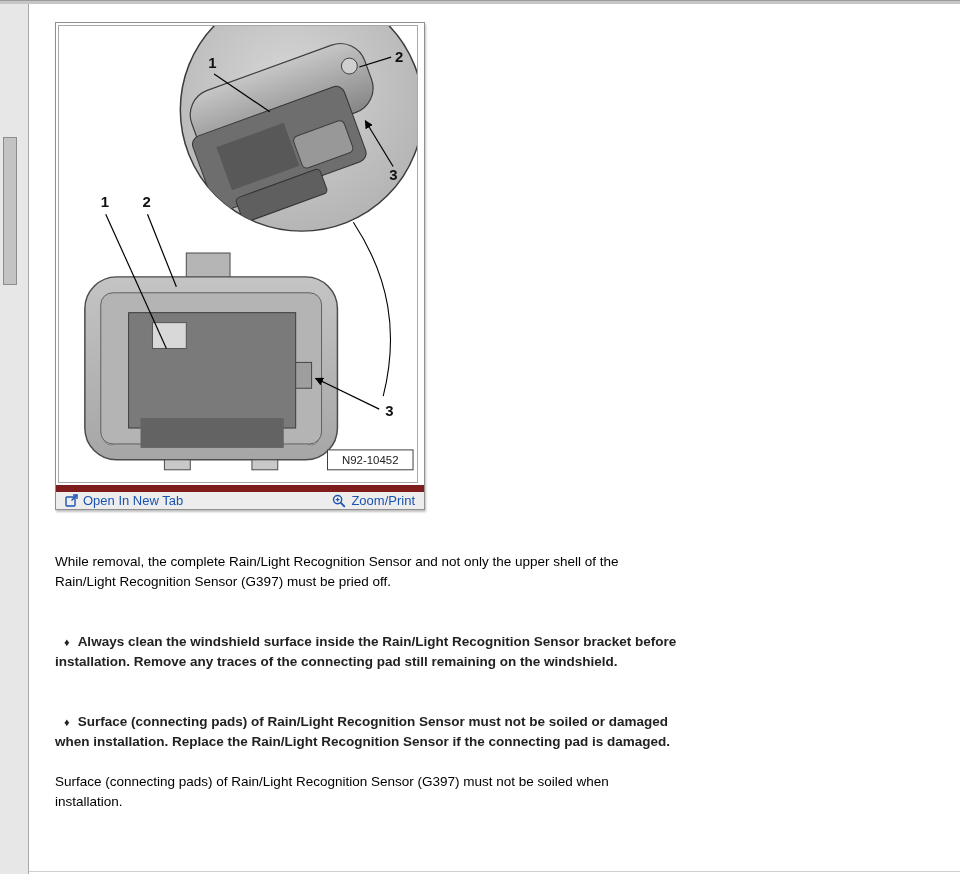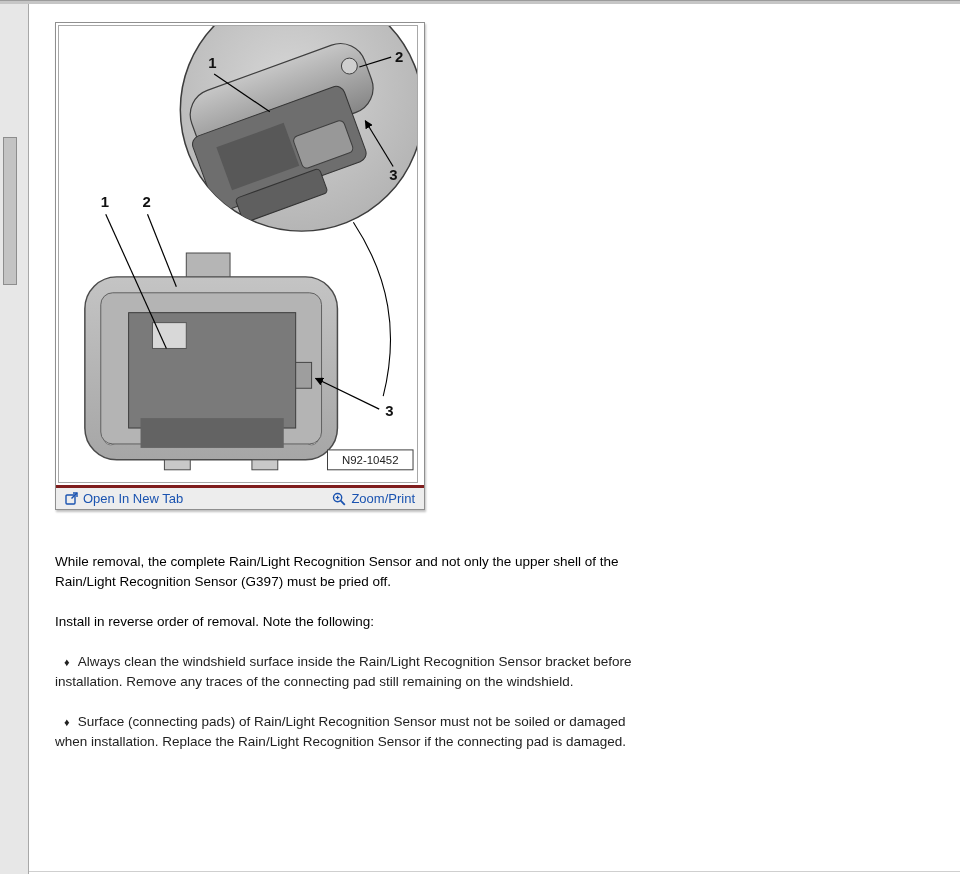--- a/index.html
+++ b/index.html
@@ -32,34 +32,34 @@
   .figure-frame {
     width:370px; background:#ffffff;
     border:1px solid #8f8f8f;
     box-shadow:1px 2px 2px rgba(0,0,0,0.25);
     margin-bottom:42px;
   }
   .figure-image { padding:2px; background:#ffffff; }
   .figure-image svg { display:block; border:1px solid #a8a8a8; background:#fff; }
   .figure-footer {
     display:flex; justify-content:space-between; align-items:center;
-    height:24px; background:#ededed; border-top:3px solid #7f1d1d;
+    height:24px; background:#ededed; border-top:7px solid #7f1d1d;
     padding:0 9px; font-size:13px;
   }
   .doc-link {
     color:#1a53b0; display:flex; align-items:center; gap:5px;
     cursor:pointer; text-decoration:none; white-space:nowrap;
   }
   .doc-link svg { display:block; }
   .para {
     font-size:13.5px; line-height:20px; margin:0 0 20px 0;
     white-space:pre-line; color:#000000;
   }
   .bullet {
-    font-weight:normal; color:#222222; text-indent:9px;
+    font-weight:bold; color:#222222; text-indent:9px;margin-top:40px;
   }
   .bullet .marker { margin-right:8px; font-size:11px; }
 </style>
 </head>
 <body>
 
 <div class="top-rule"></div>
 
 <div class="scroll-strip">
   <div class="scroll-thumb"></div>
@@ -163,24 +163,25 @@
         </svg>
         <span>Zoom/Print</span>
       </a>
     </div>
   </div>
 
   <p class="para">While removal, the complete Rain/Light Recognition Sensor and not only the upper shell of the
 Rain/Light Recognition Sensor (G397) must be pried off.</p>
 
 
-  <p class="para">Install in reverse order of removal. Note the following:</p>
 
   <p class="para bullet"><span class="marker">♦</span><span>Always clean the windshield surface inside the Rain/Light Recognition Sensor bracket before
 installation. Remove any traces of the connecting pad still remaining on the windshield.</span></p>
 
   <p class="para bullet"><span class="marker">♦</span><span>Surface (connecting pads) of Rain/Light Recognition Sensor must not be soiled or damaged
 when installation. Replace the Rain/Light Recognition Sensor if the connecting pad is damaged.</span></p>
 
+  <p class="para">Surface (connecting pads) of Rain/Light Recognition Sensor (G397) must not be soiled when
+installation.</p>
 
 </div>
 
 <div class="bottom-rule"></div>
 
 </body></html>

